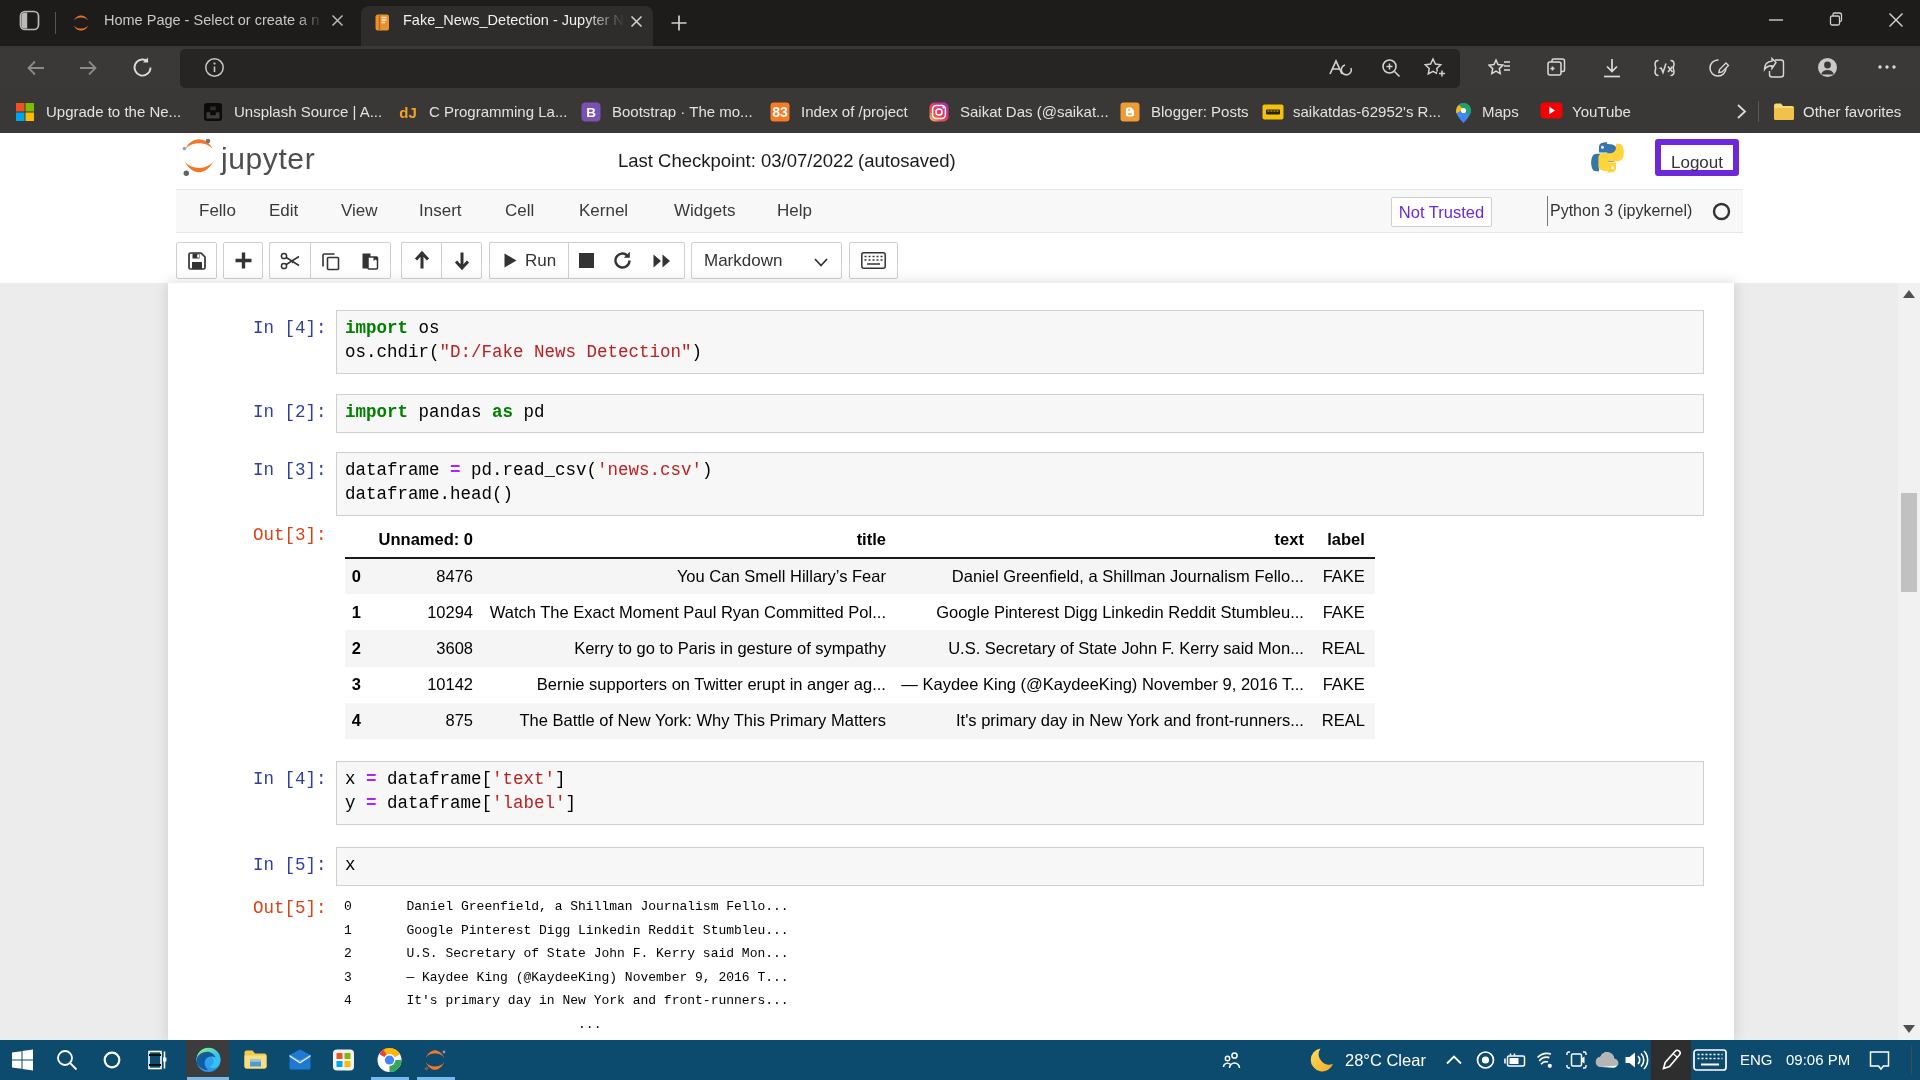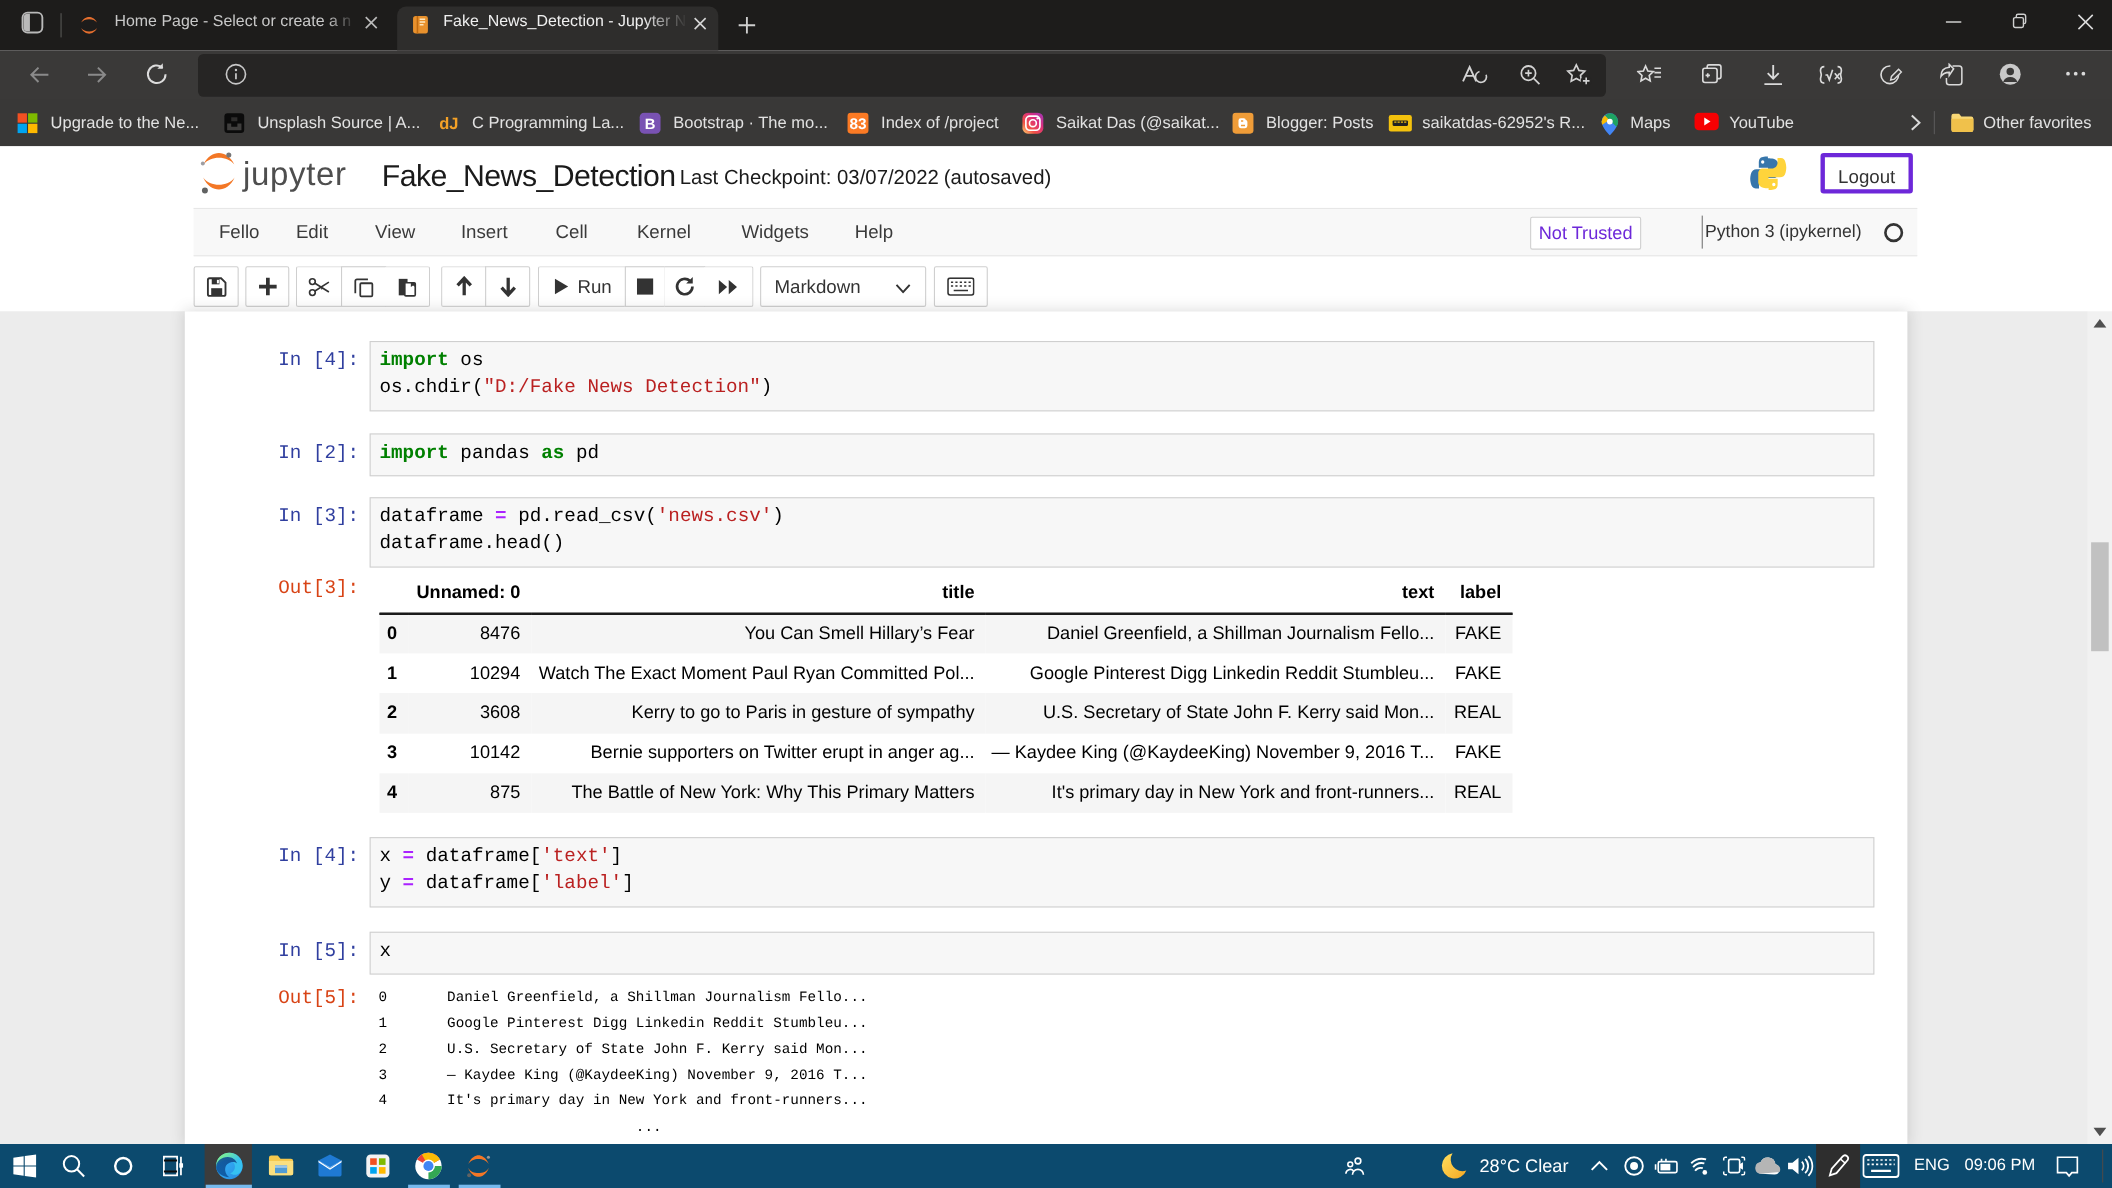--- a/index.html
+++ b/index.html
@@ -283,29 +283,28 @@
   <svg class="abs" style="left:180px;top:3px" width="150" height="46" viewBox="0 0 150 46">
     <g fill="none">
       <path d="M5 13.5 C8.5 6.2 14 3.2 19 3.2 C24 3.2 29.5 6.2 33 13.5 C30 9.3 24.5 7.3 19 7.3 C13.5 7.3 8 9.3 5 13.5 z" fill="#f37726"></path>
       <path d="M4.7 25.3 C8.2 33 14 36.2 19 36.2 C24 36.2 29.8 33 33.3 25.3 C30.2 29.8 24.5 31.9 19 31.9 C13.5 31.9 7.8 29.8 4.7 25.3 z" fill="#f37726"></path>
       <circle cx="28" cy="5" r="2.3" fill="#767677"></circle>
       <circle cx="4.4" cy="12.6" r="1.8" fill="#9e9ea3"></circle>
       <circle cx="6.3" cy="37.2" r="2.7" fill="#616262"></circle>
     </g>
     <text x="41" y="32.5" font-family="Liberation Sans" font-size="30" fill="#4e4e4e" letter-spacing="0.6">jupyter</text>
   </svg>
-  <div class="abs" style="left:347px;top:11px;font-size:27.5px;letter-spacing:-0.5px;color:#1a1a1a;">Fake_News_Detection</div>
   <div class="abs" style="left:618px;top:17px;font-size:18.5px;color:#1a1a1a;">Last Checkpoint: 03/07/2022</div>
   <div class="abs" style="left:858px;top:17px;font-size:18.5px;color:#1a1a1a;">(autosaved)</div>
 
   <svg class="abs" style="left:1589px;top:6px" width="37" height="37" viewBox="0 0 110 110">
     <path d="M54 10 c-10 0 -19 1 -22 6 c-2.5 3.5 -2.5 8 -2.5 14 v10 h25 v4 H23 c-7 0 -13 4 -15 13 c-2.3 10 -2.3 16 0 26 c1.8 8 6 13 13 13 h9 V83 c0 -8 7 -15 15 -15 h25 c7 0 12 -6 12 -13 V30 c0 -7 -6 -12 -13 -14 c-4 -1 -10 -1.5 -15 -1.5 z M40 20 a4.5 4.5 0 1 1 0 9 a4.5 4.5 0 0 1 0 -9 z" fill="#3776ab"></path>
     <path d="M56 100 c10 0 19 -1 22 -6 c2.5 -3.5 2.5 -8 2.5 -14 V70 h-25 v-4 h31.5 c7 0 13 -4 15 -13 c2.3 -10 2.3 -16 0 -26 c-1.8 -8 -6 -13 -13 -13 h-9 v13 c0 8 -7 15 -15 15 H40 c-7 0 -12 6 -12 13 v25 c0 7 6 12 13 14 c4 1 10 1.5 15 1.5 z M70 81 a4.5 4.5 0 1 1 0 9 a4.5 4.5 0 0 1 0 -9 z" fill="#ffd43b"></path>
   </svg>
-  <div class="abs" style="left:1655px;top:6px;width:84px;height:37px;border:4px solid #6d28d9;border-radius:3px;font-size:17px;color:#333;text-align:center;line-height:35px;">Logout</div>
+  <div class="abs" style="left:1655px;top:6px;width:84px;height:37px;border:6px solid #6d28d9;border-radius:3px;font-size:17px;color:#333;text-align:center;line-height:35px;">Logout</div>
 
   <div id="menuband">
     <div class="menu-item" style="left:23px;">Fello</div>
     <div class="menu-item" style="left:93px;">Edit</div>
     <div class="menu-item" style="left:165px;">View</div>
     <div class="menu-item" style="left:243px;">Insert</div>
     <div class="menu-item" style="left:329px;">Cell</div>
     <div class="menu-item" style="left:403px;">Kernel</div>
     <div class="menu-item" style="left:498px;">Widgets</div>
     <div class="menu-item" style="left:601px;">Help</div>

